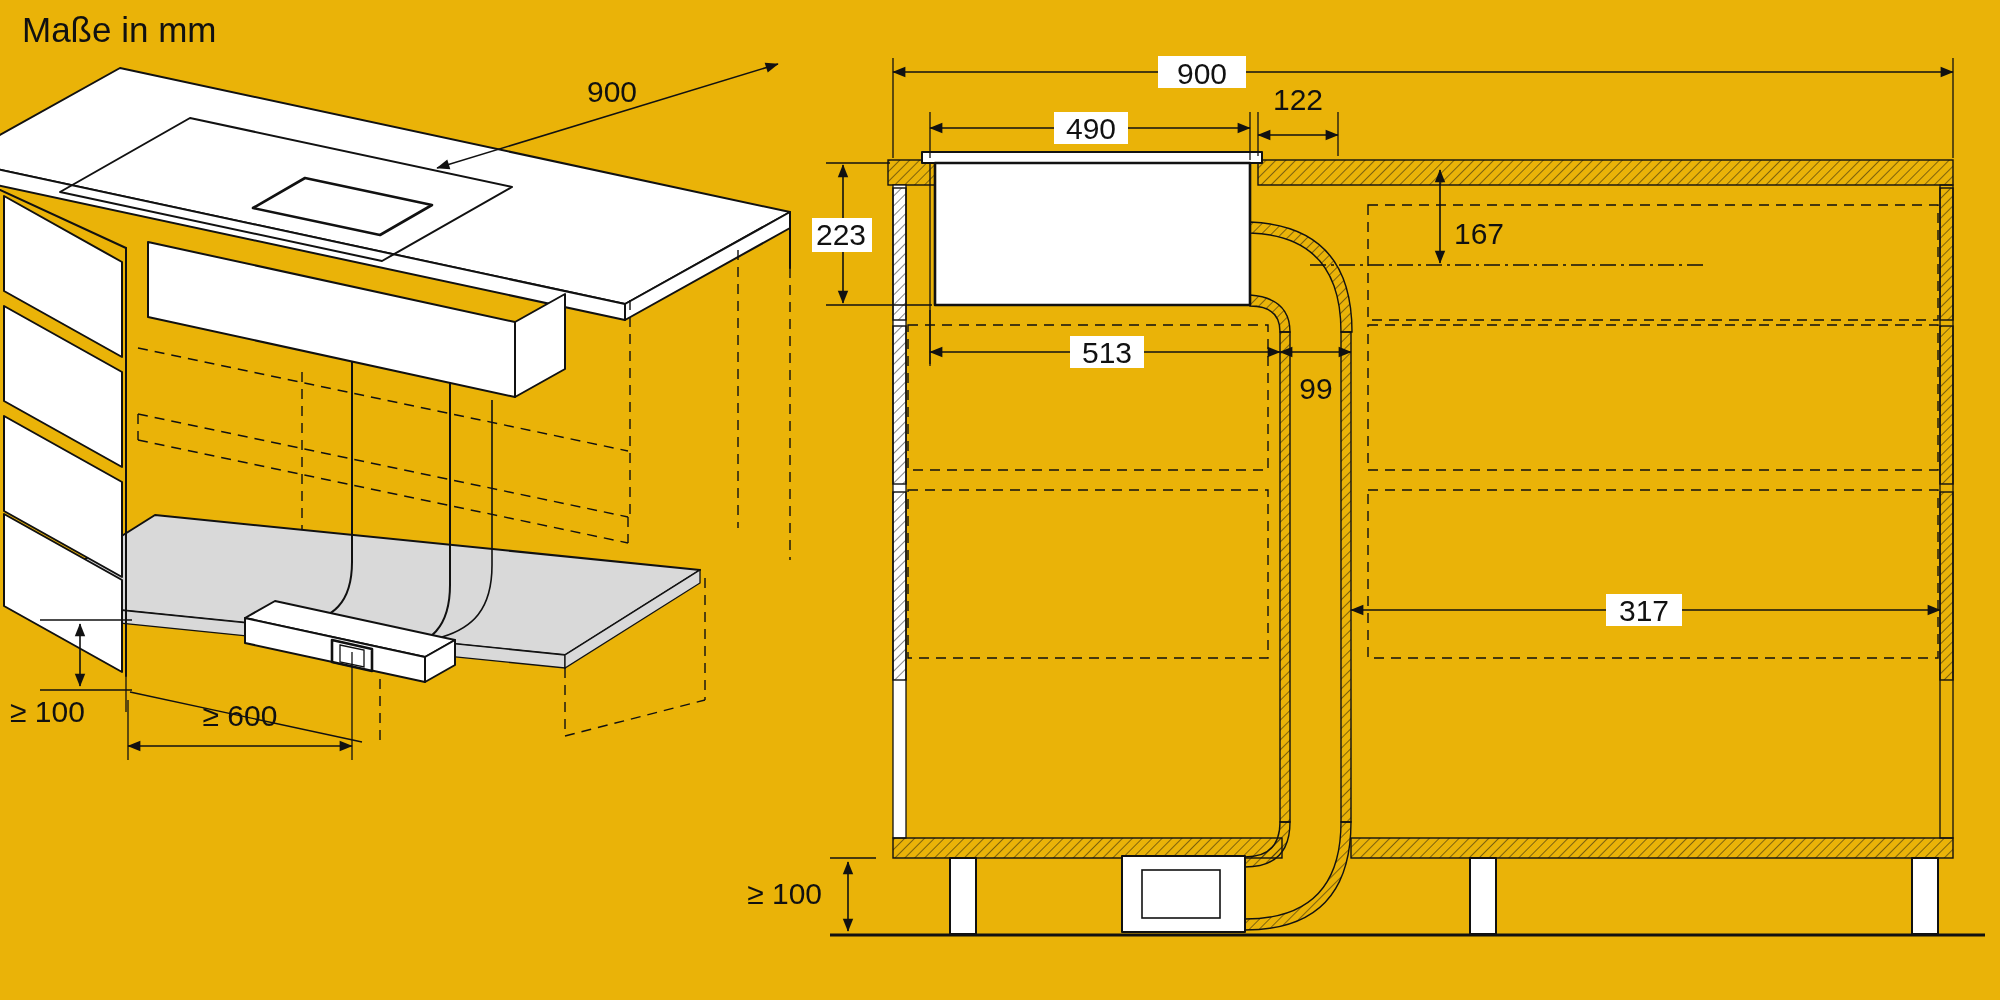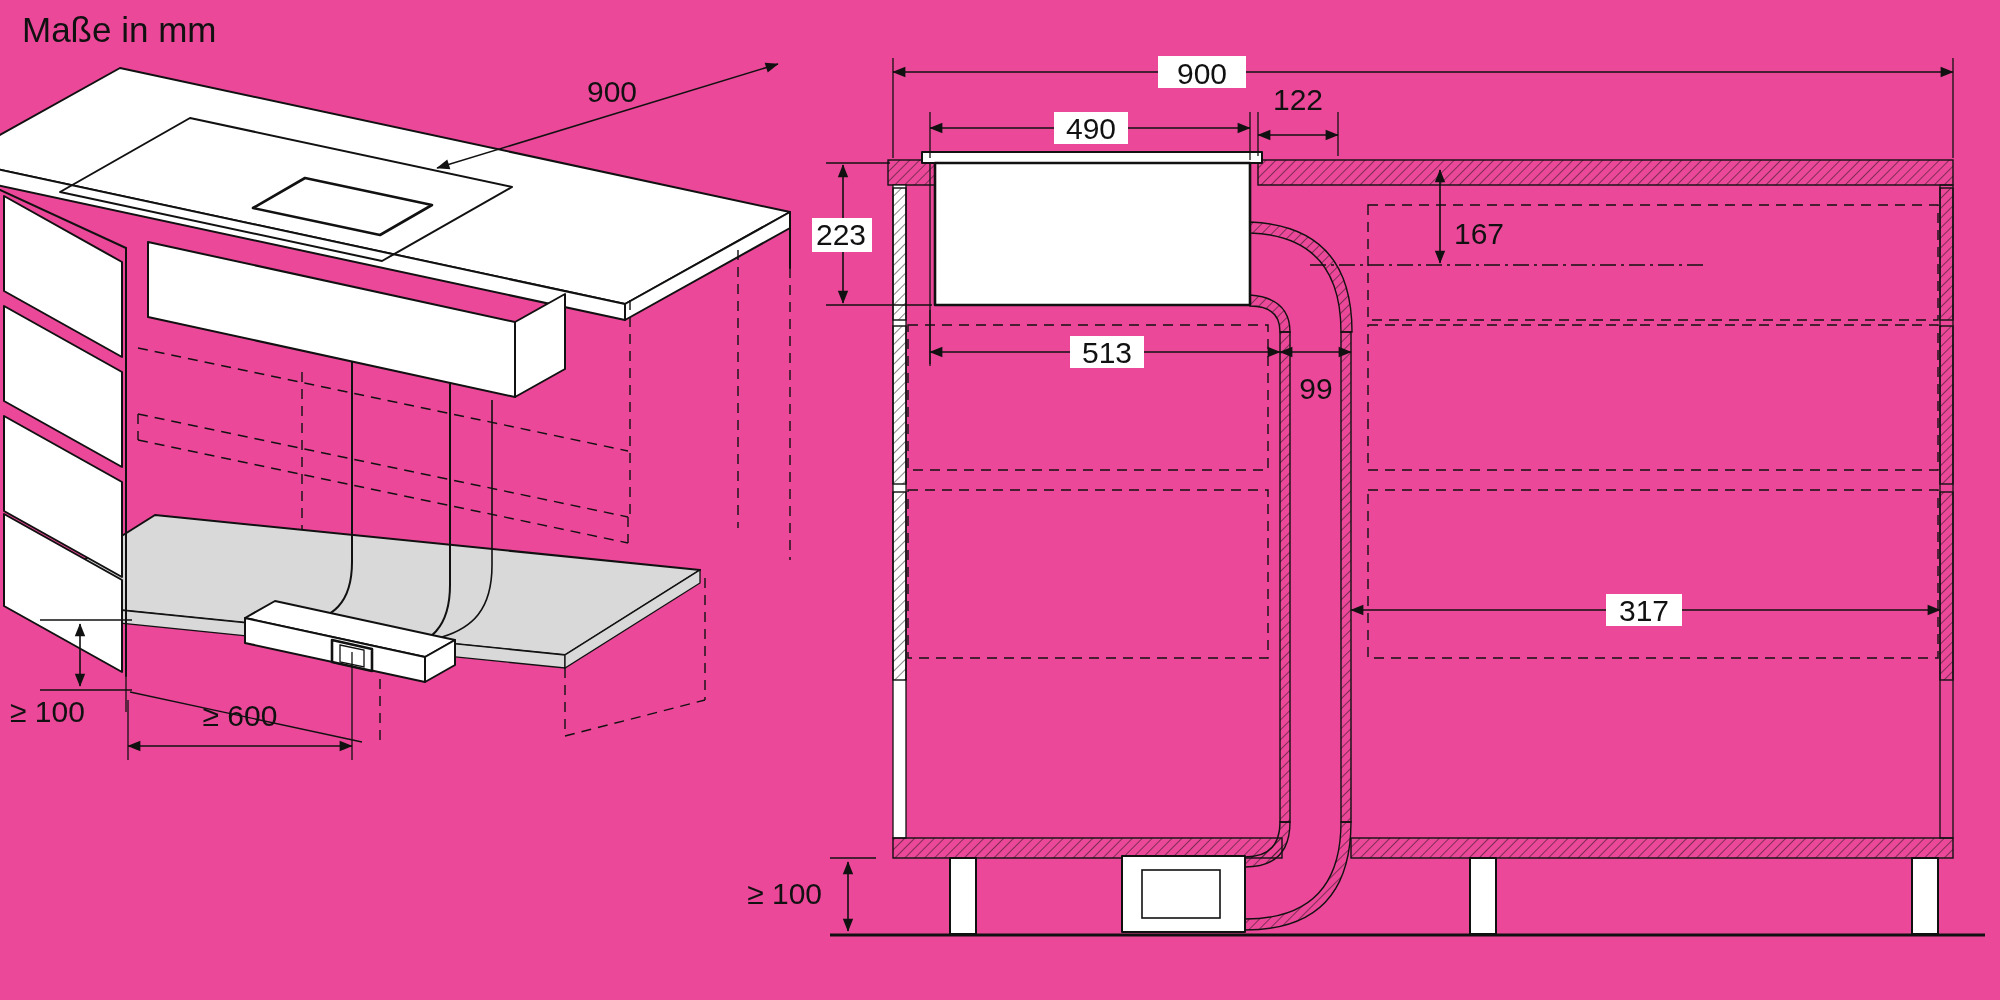--- a/index.html
+++ b/index.html
@@ -1,16 +1,16 @@
 <!DOCTYPE html>
 <html><head>
 <meta charset="utf-8">
 <style>
   html,body{margin:0;padding:0;background:#fff;}
-  #stage{position:relative;width:2000px;height:1000px;background:#ec4899;overflow:hidden;}
+  #stage{position:relative;width:2000px;height:1000px;background:#eab308;overflow:hidden;}
   svg{display:block;}
   text{font-family:"Liberation Sans","DejaVu Sans",sans-serif;fill:#111;}
   .dim{font-size:30px;}
   .ttl{font-size:35px;}
   .s{stroke:#111;fill:none;stroke-width:2;stroke-linejoin:round;stroke-linecap:round;}
   .s1{stroke:#111;fill:none;stroke-width:1.3;}
   .s15{stroke:#111;fill:none;stroke-width:1.6;}
   .s25{stroke:#111;fill:none;stroke-width:2.6;stroke-linejoin:round;}
   .wf{fill:#fff;}
   .gray{fill:#d9d9d9;}

